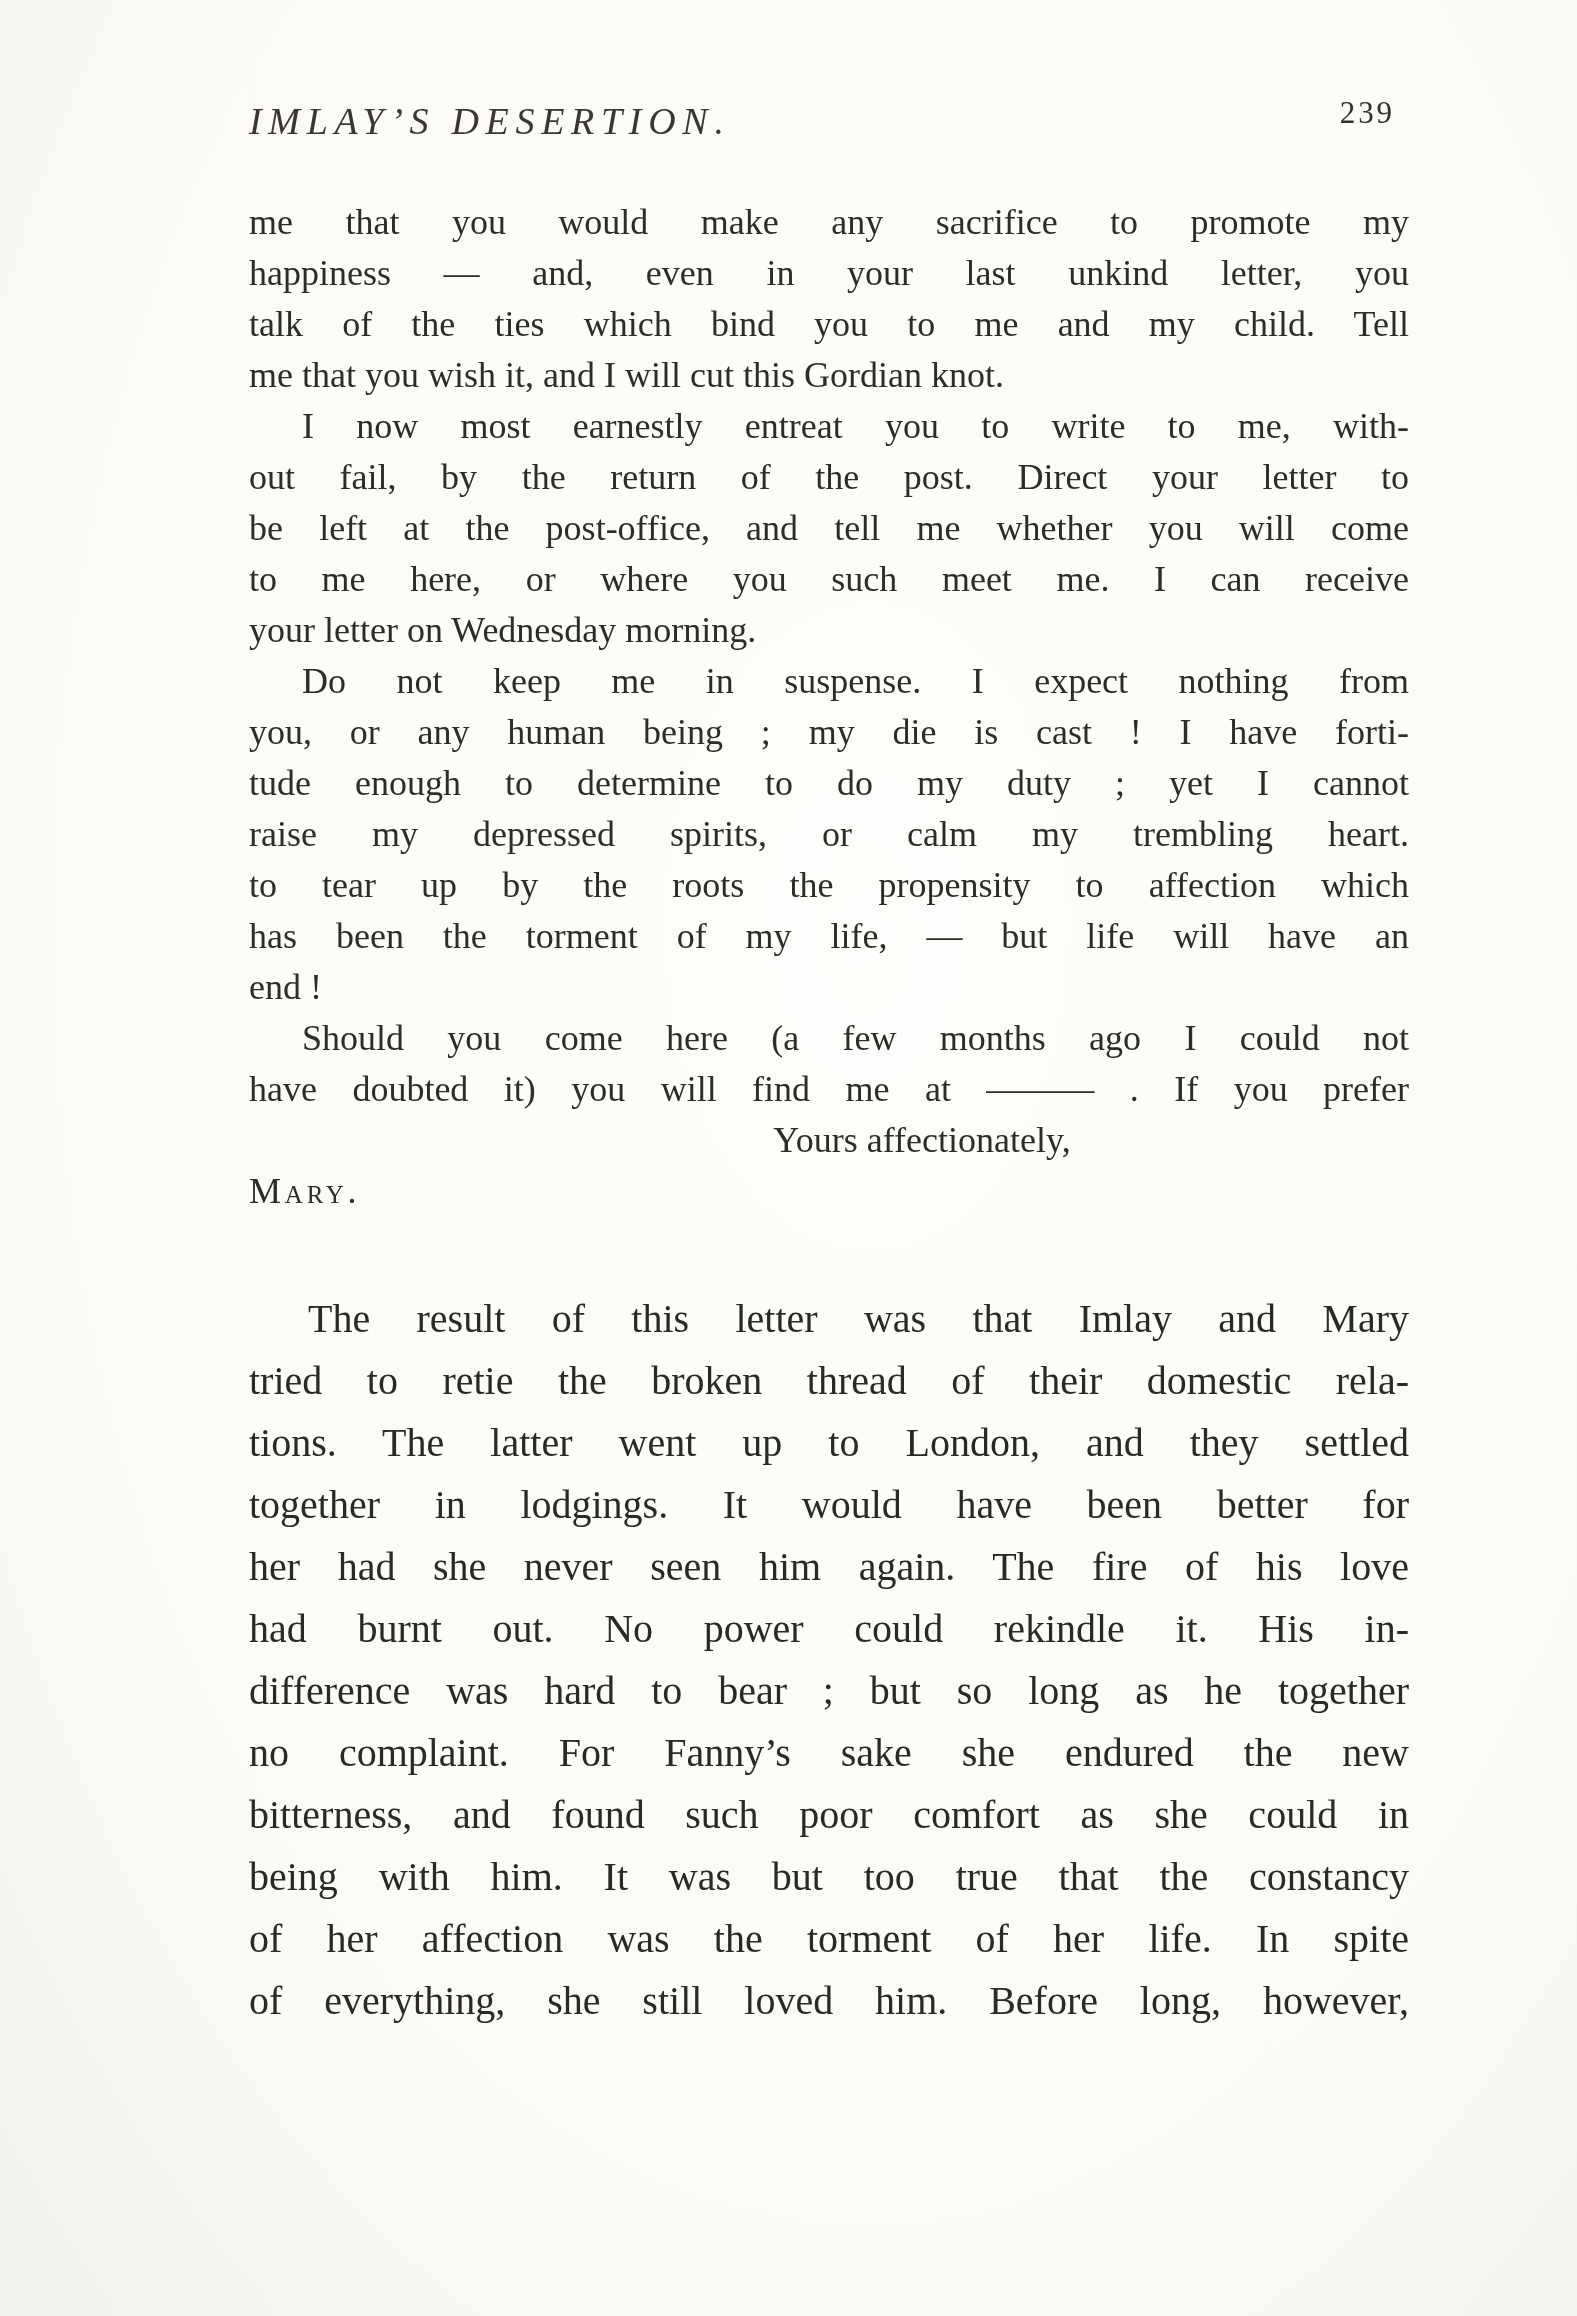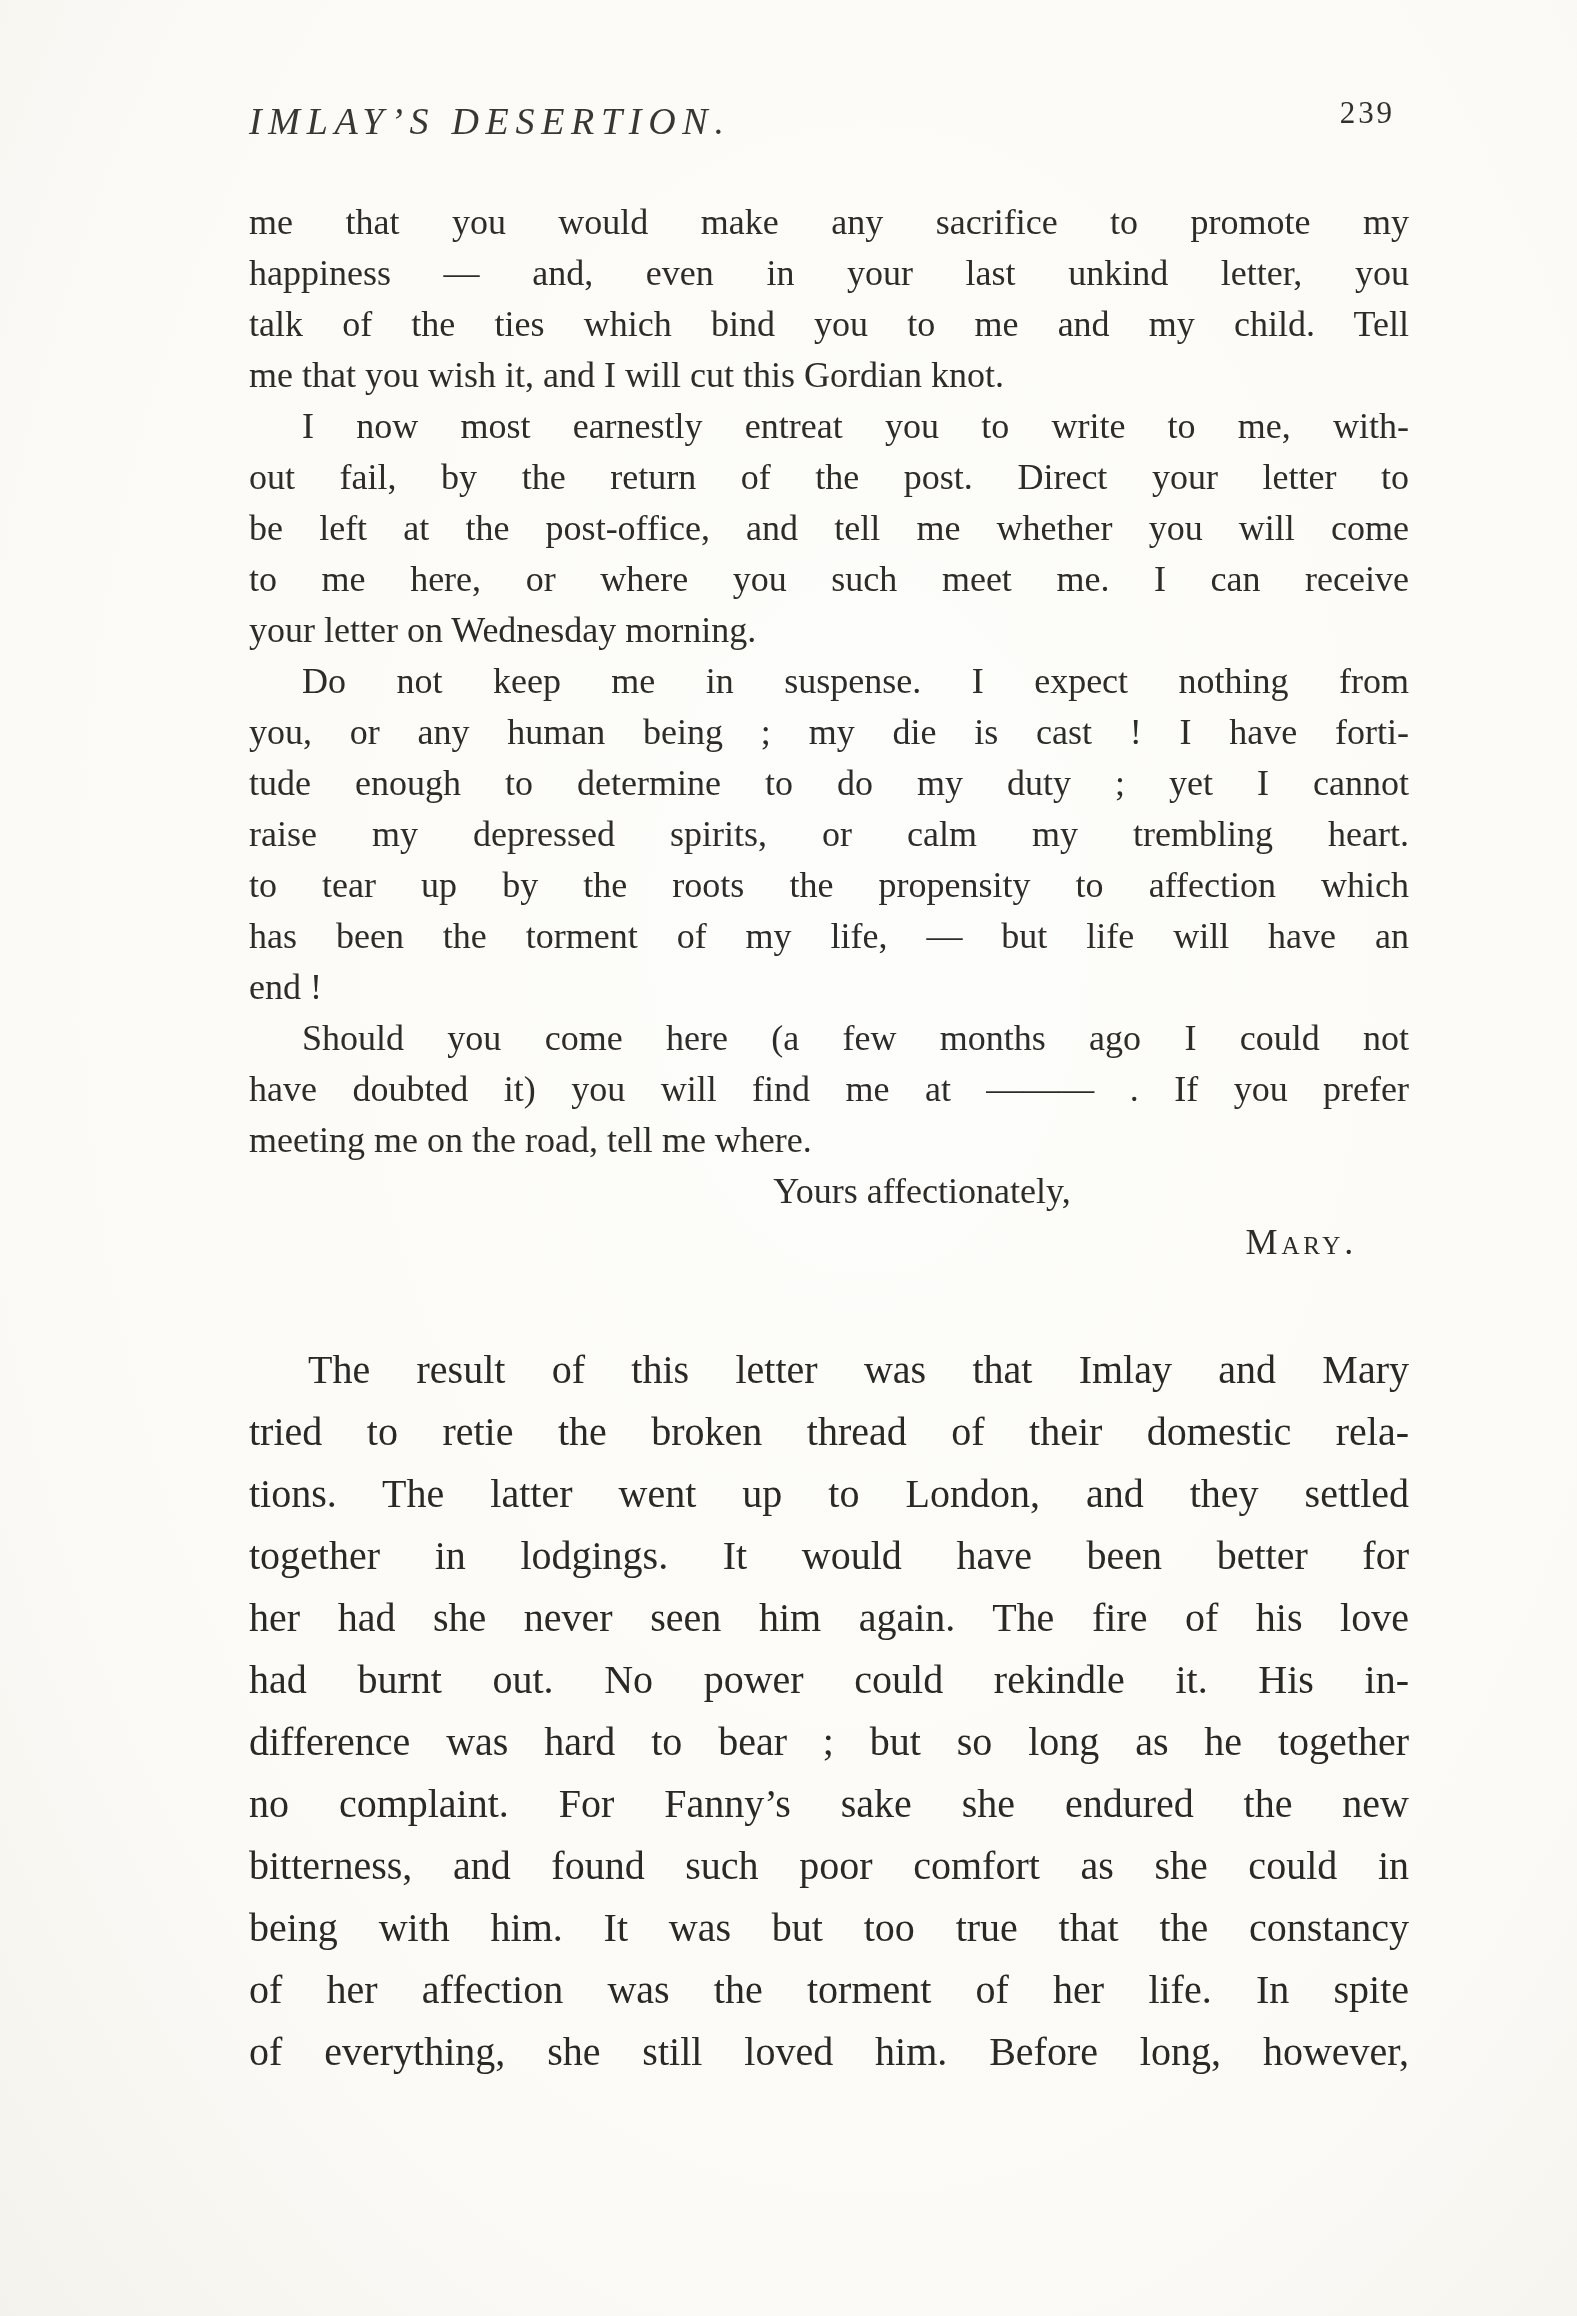--- a/index.html
+++ b/index.html
@@ -49,21 +49,21 @@
   .letter .line.indent { text-indent: 53px; }
   .closing {
     font-size: 36px;
     line-height: 51px;
     text-align: center;
     padding-left: 186px;
   }
   .signature {
     font-size: 36px;
     line-height: 51px;
-    text-align: right;
+    text-align: left;
     padding-right: 52px;
     font-variant: small-caps;
     letter-spacing: 3.8px;
   }
   
   .narrative { margin-top: 71px; }
   .narrative .nline {
     font-size: 40px;
     line-height: 62px;
     text-align: justify;
@@ -97,21 +97,20 @@
     <div class="line indent">Do not keep me in suspense. I expect nothing from</div>
     <div class="line">you, or any human being ; my die is cast ! I have forti-</div>
     <div class="line">tude enough to determine to do my duty ; yet I cannot</div>
     <div class="line">raise my depressed spirits, or calm my trembling heart.</div>
     <div class="line">to tear up by the roots the propensity to affection which</div>
     <div class="line">has been the torment of my life, — but life will have an</div>
     <div class="line last">end !</div>
 
     <div class="line indent">Should you come here (a few months ago I could not</div>
     <div class="line">have doubted it) you will find me at ——— . If you prefer</div>
-    <div class="line last">meeting me on the road, tell me where.</div>
 
     <div class="closing">Yours affectionately,</div>
     <div class="signature">Mary.</div>
   </section>
 
   <section class="narrative">
     <div class="nline indent">The result of this letter was that Imlay and Mary</div>
     <div class="nline">tried to retie the broken thread of their domestic rela-</div>
     <div class="nline">tions. The latter went up to London, and they settled</div>
     <div class="nline">together in lodgings. It would have been better for</div>

